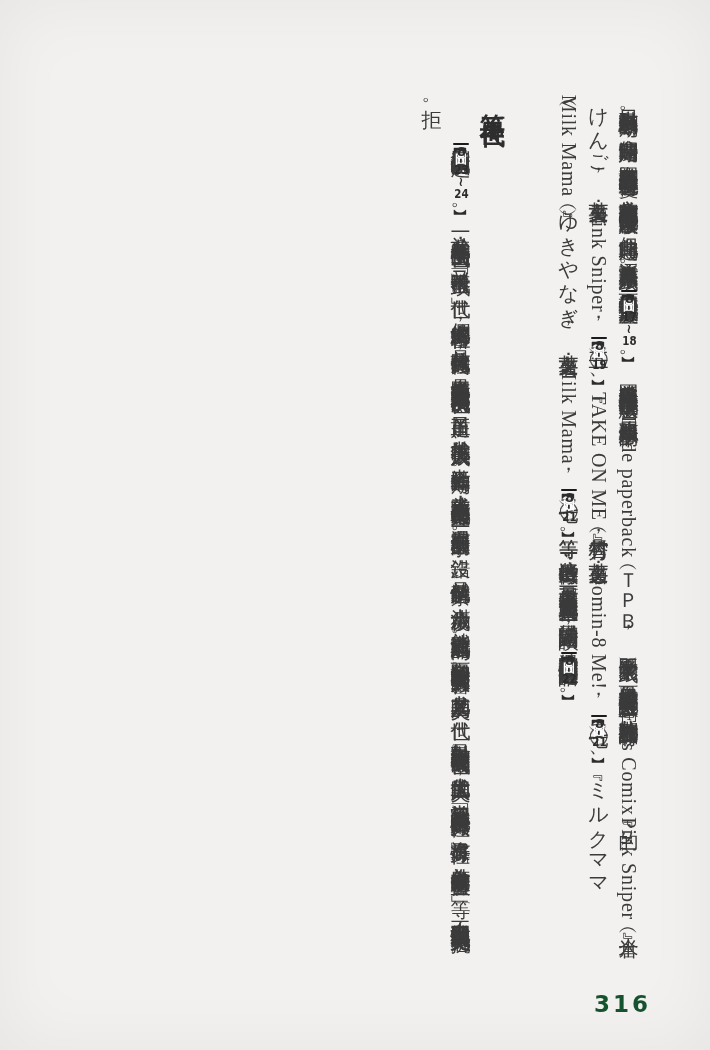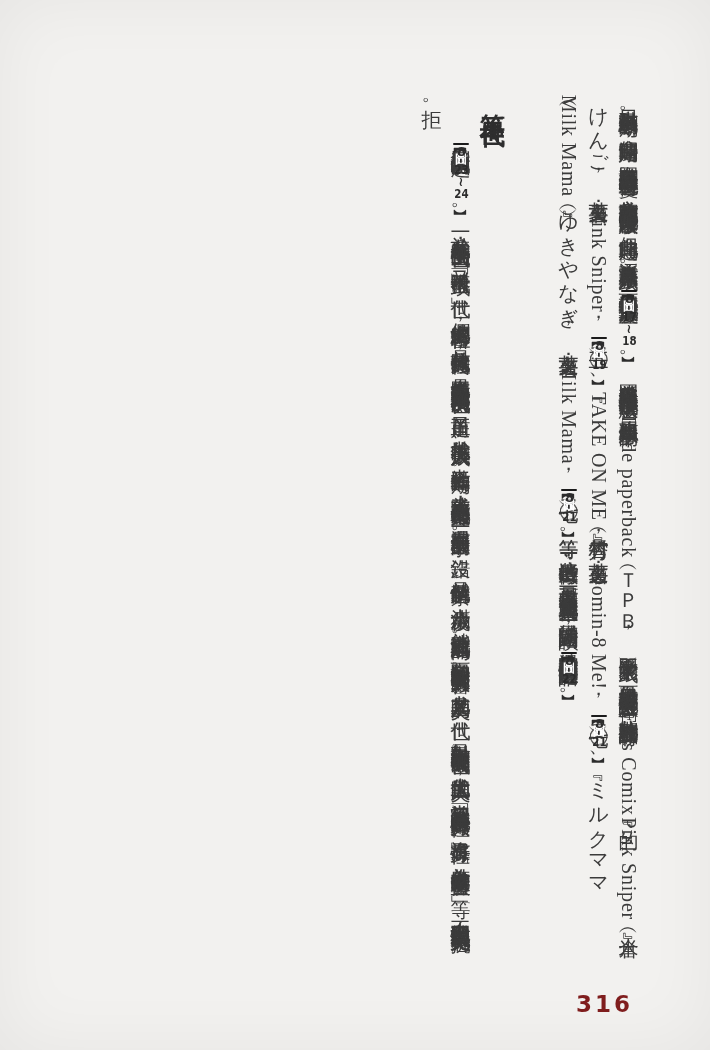--- a/index.html
+++ b/index.html
@@ -50,26 +50,26 @@
     font-size:12px;
     padding:1px 1px;
     border-radius:1px;
   }
   .tcu{
     text-combine-upright:all;
     -webkit-text-combine:horizontal;
   }
   .pagenum{
     position:absolute;
-    top:991px;right:77px;
+    top:991px;right:59px;
     font-family:"DejaVu Sans","Liberation Sans",sans-serif;
     font-weight:bold;
     font-size:23px;
     letter-spacing:3px;
-    color:#7f1d1d;
+    color:#14532d;
   }
 </style>
 </head>
 <body>
 
 <div class="page">
   <div class="vtext">
     <p class="para">日本動漫引領風騷的時期。自這個時期開始，在美國翻譯出版的日本漫畫也有了轉變。之前的翻譯作都是配合美國文化修改後才出版，但自此時期起，逐漸改為尊重日本原始形式。而這個轉變也徐徐傳播至成人漫畫界<span class="fig"><span class="bracket">【</span><span class="figbox">圖</span><span class="tcu">8</span>-<span class="tcu">17</span>~<span class="tcu">18</span><span class="bracket">】</span></span>。美國出版社漸漸不再把單行本拆成小冊子販售，改用類似日本單行本的Trade paperback（ＴＰＢ，即平裝本）的形式；而且維持日式右翻書的譯本也愈來愈多。此時期被翻譯的作品有Eros Comix的『Pink Sniper』（米倉けんご，英文書名：Pink Sniper，二〇〇五）<span class="fig"><span class="bracket">【</span><span class="figbox">圖</span><span class="tcu">8</span>-<span class="tcu">19</span><span class="bracket">】</span></span>、『TAKE ON ME』（竹村雪秀，英文書名：Domin-8 Me!，二〇〇七）<span class="fig"><span class="bracket">【</span><span class="figbox">圖</span><span class="tcu">8</span>-<span class="tcu">21</span><span class="bracket">】</span></span>、『ミルクママ（Milk Mama）』（ゆきやなぎ，英文書名：Milk Mama，二〇〇七）<span class="fig"><span class="bracket">【</span><span class="figbox">圖</span><span class="tcu">8</span>-<span class="tcu">21</span><span class="bracket">】</span></span>等等。這些漫畫的特徵，是書頁的最後一頁通常會印上「此為本書末頁，請從另一邊開始閱讀」，給還未熟悉日式閱讀習慣的讀者之提醒語<span class="fig"><span class="bracket">【</span><span class="figbox">圖</span><span class="tcu">8</span>-<span class="tcu">22</span><span class="bracket">】</span></span>。</p>
     <h2 class="heading">第三世代</h2>
     <p class="para indent">最後則是第三世代的崛起<span class="fig"><span class="bracket">【</span><span class="figbox">圖</span><span class="tcu">8</span>-<span class="tcu">23</span>~<span class="tcu">24</span><span class="bracket">】</span></span>。於一九八〇年至千禧年間出生的世代，又叫「千禧世代」或「Ｙ世代」。他們出生於網路社會，是數位時代的原住民，也是在美國自孩童時期就受到日本動漫洗禮的世代。目前正是Ｙ世代的小孩長大成人、出社會工作的時期。成為大人除了能更自由地使用金錢外，還有另一件同樣重要的事。沒錯，就是色情的解禁。滿十八歲後，就能合法地購買成人商品。而年齡限制的解放確實有很大的影響。尤其是美國的Ｙ世代，是對動畫和漫畫比較沒有偏見的世代。上世代的美國人，常常認為日本的漫畫角色「眼睛好大好怪」、「沒有鼻子好怪」、「為什麼亢奮的時候會噴鼻血？」等，不由自主地對不習慣的表現文化感到抗拒。</p>

